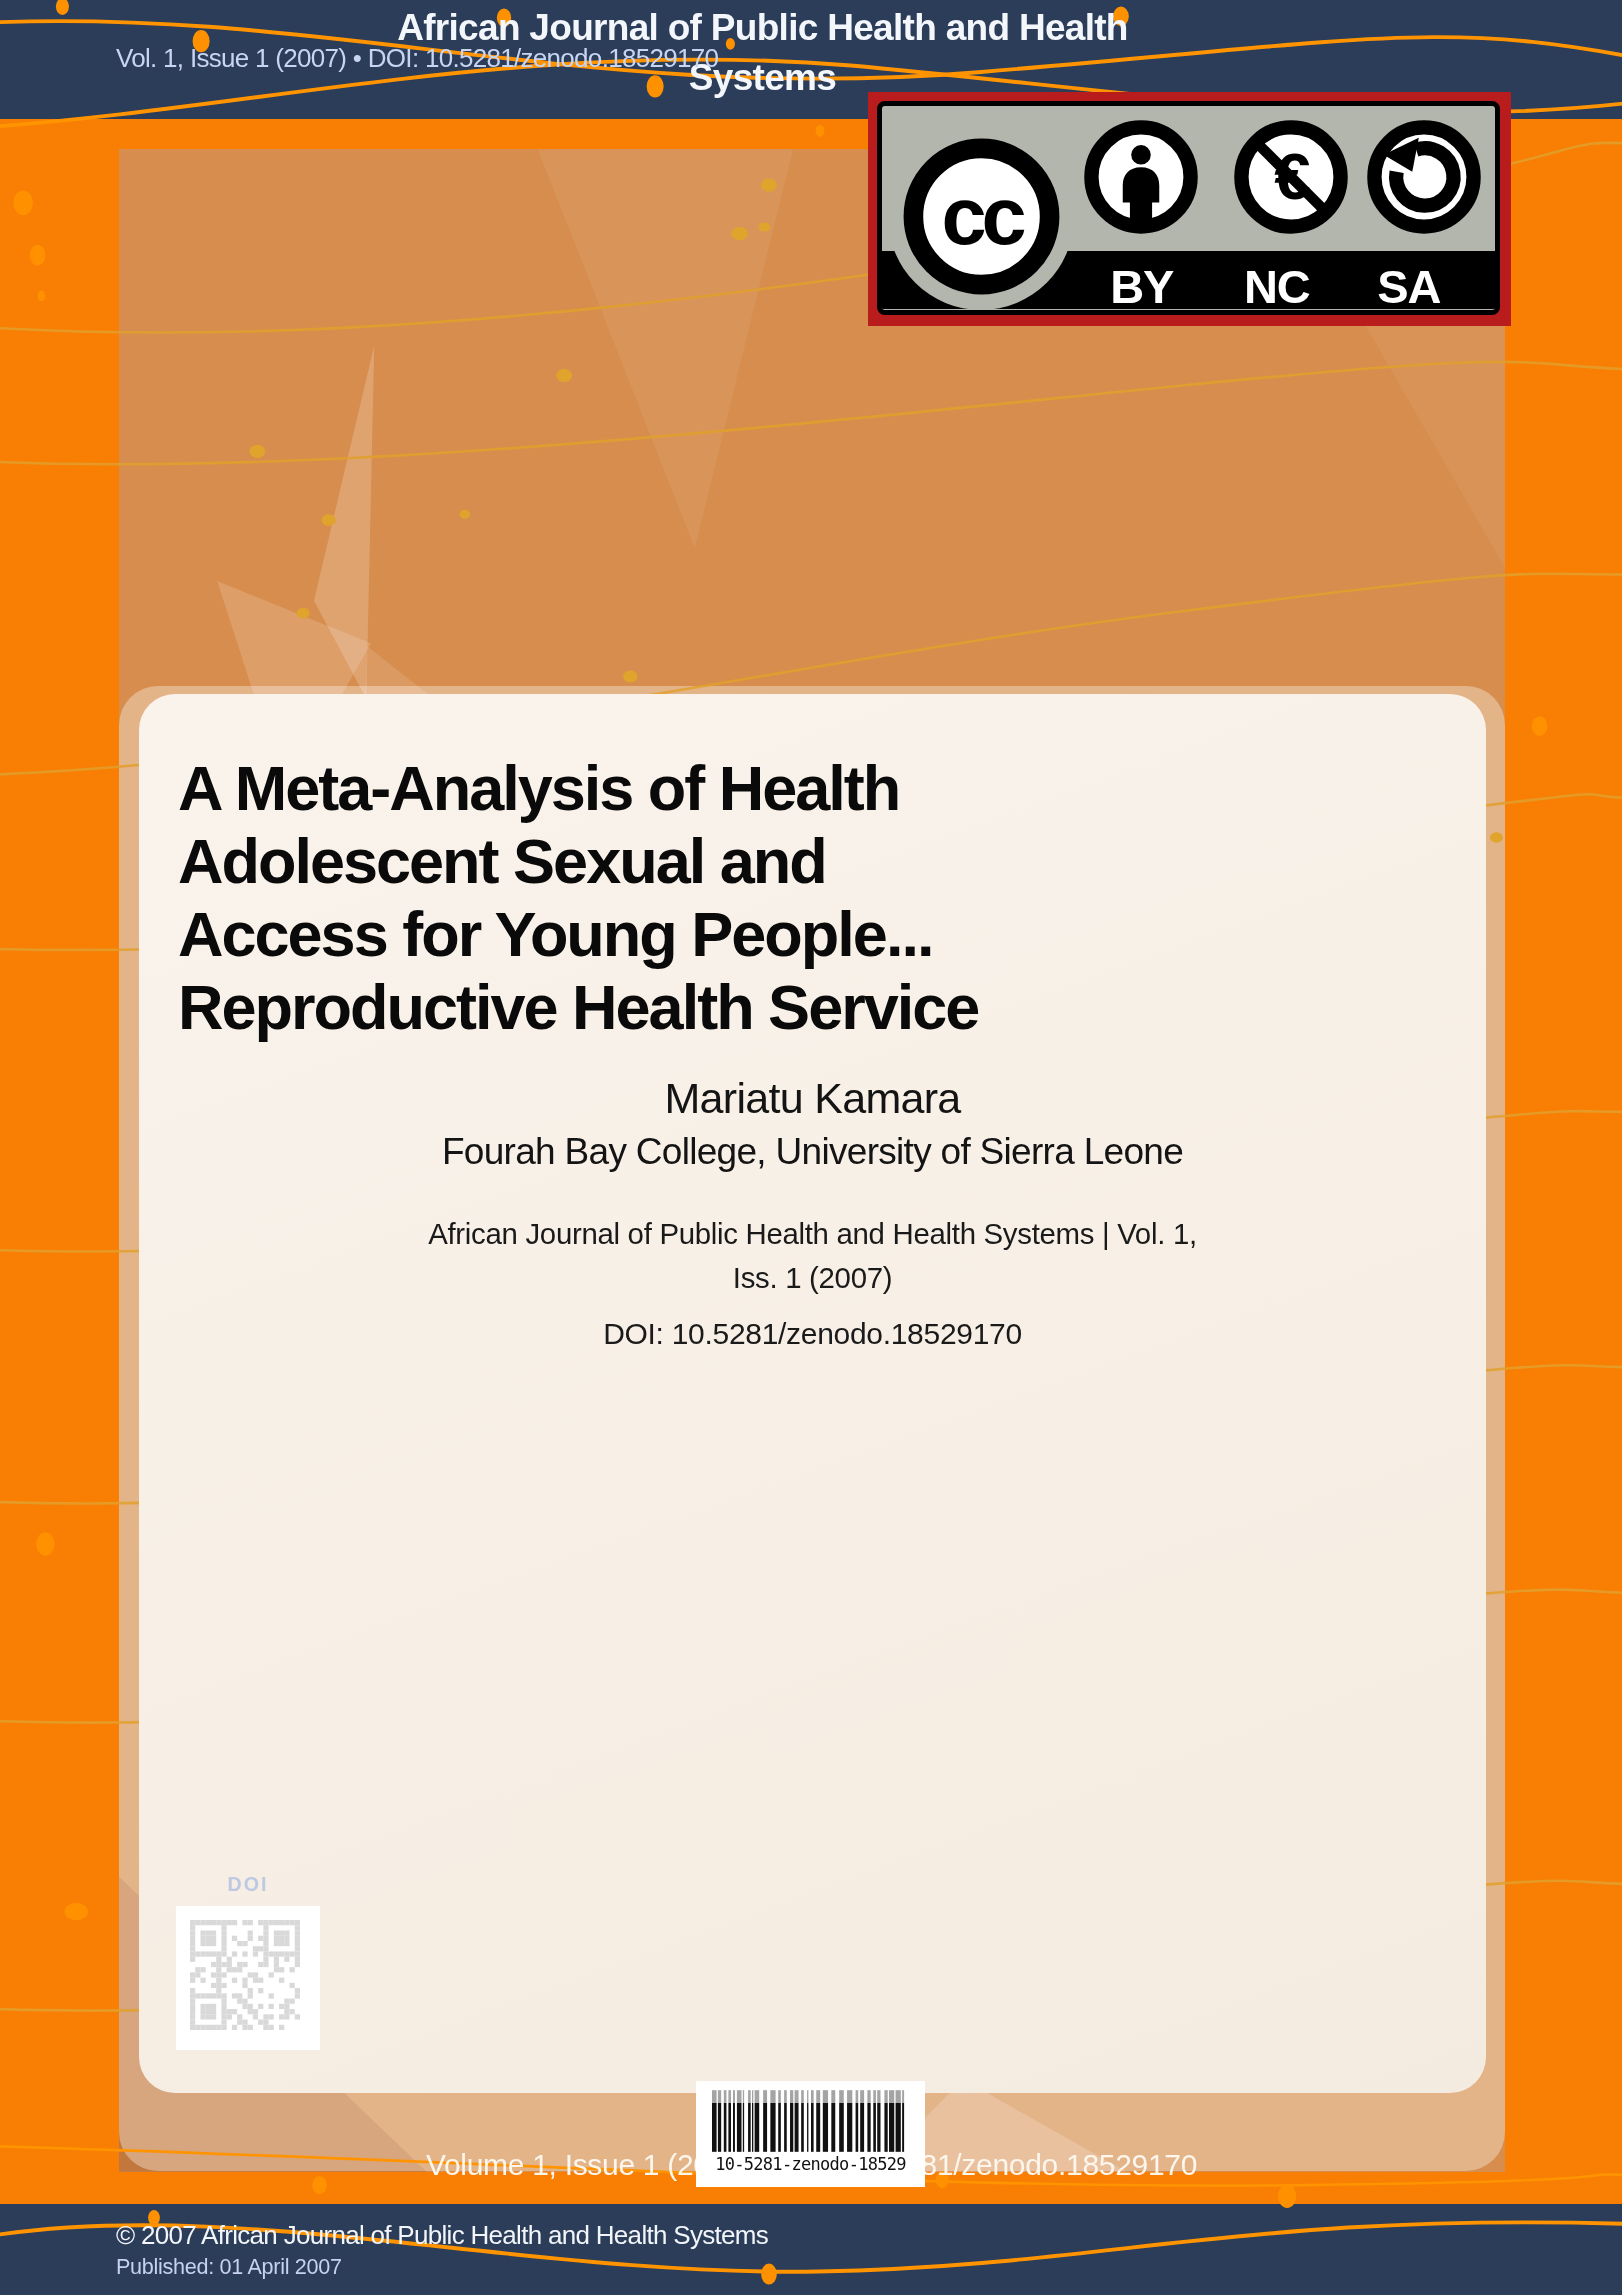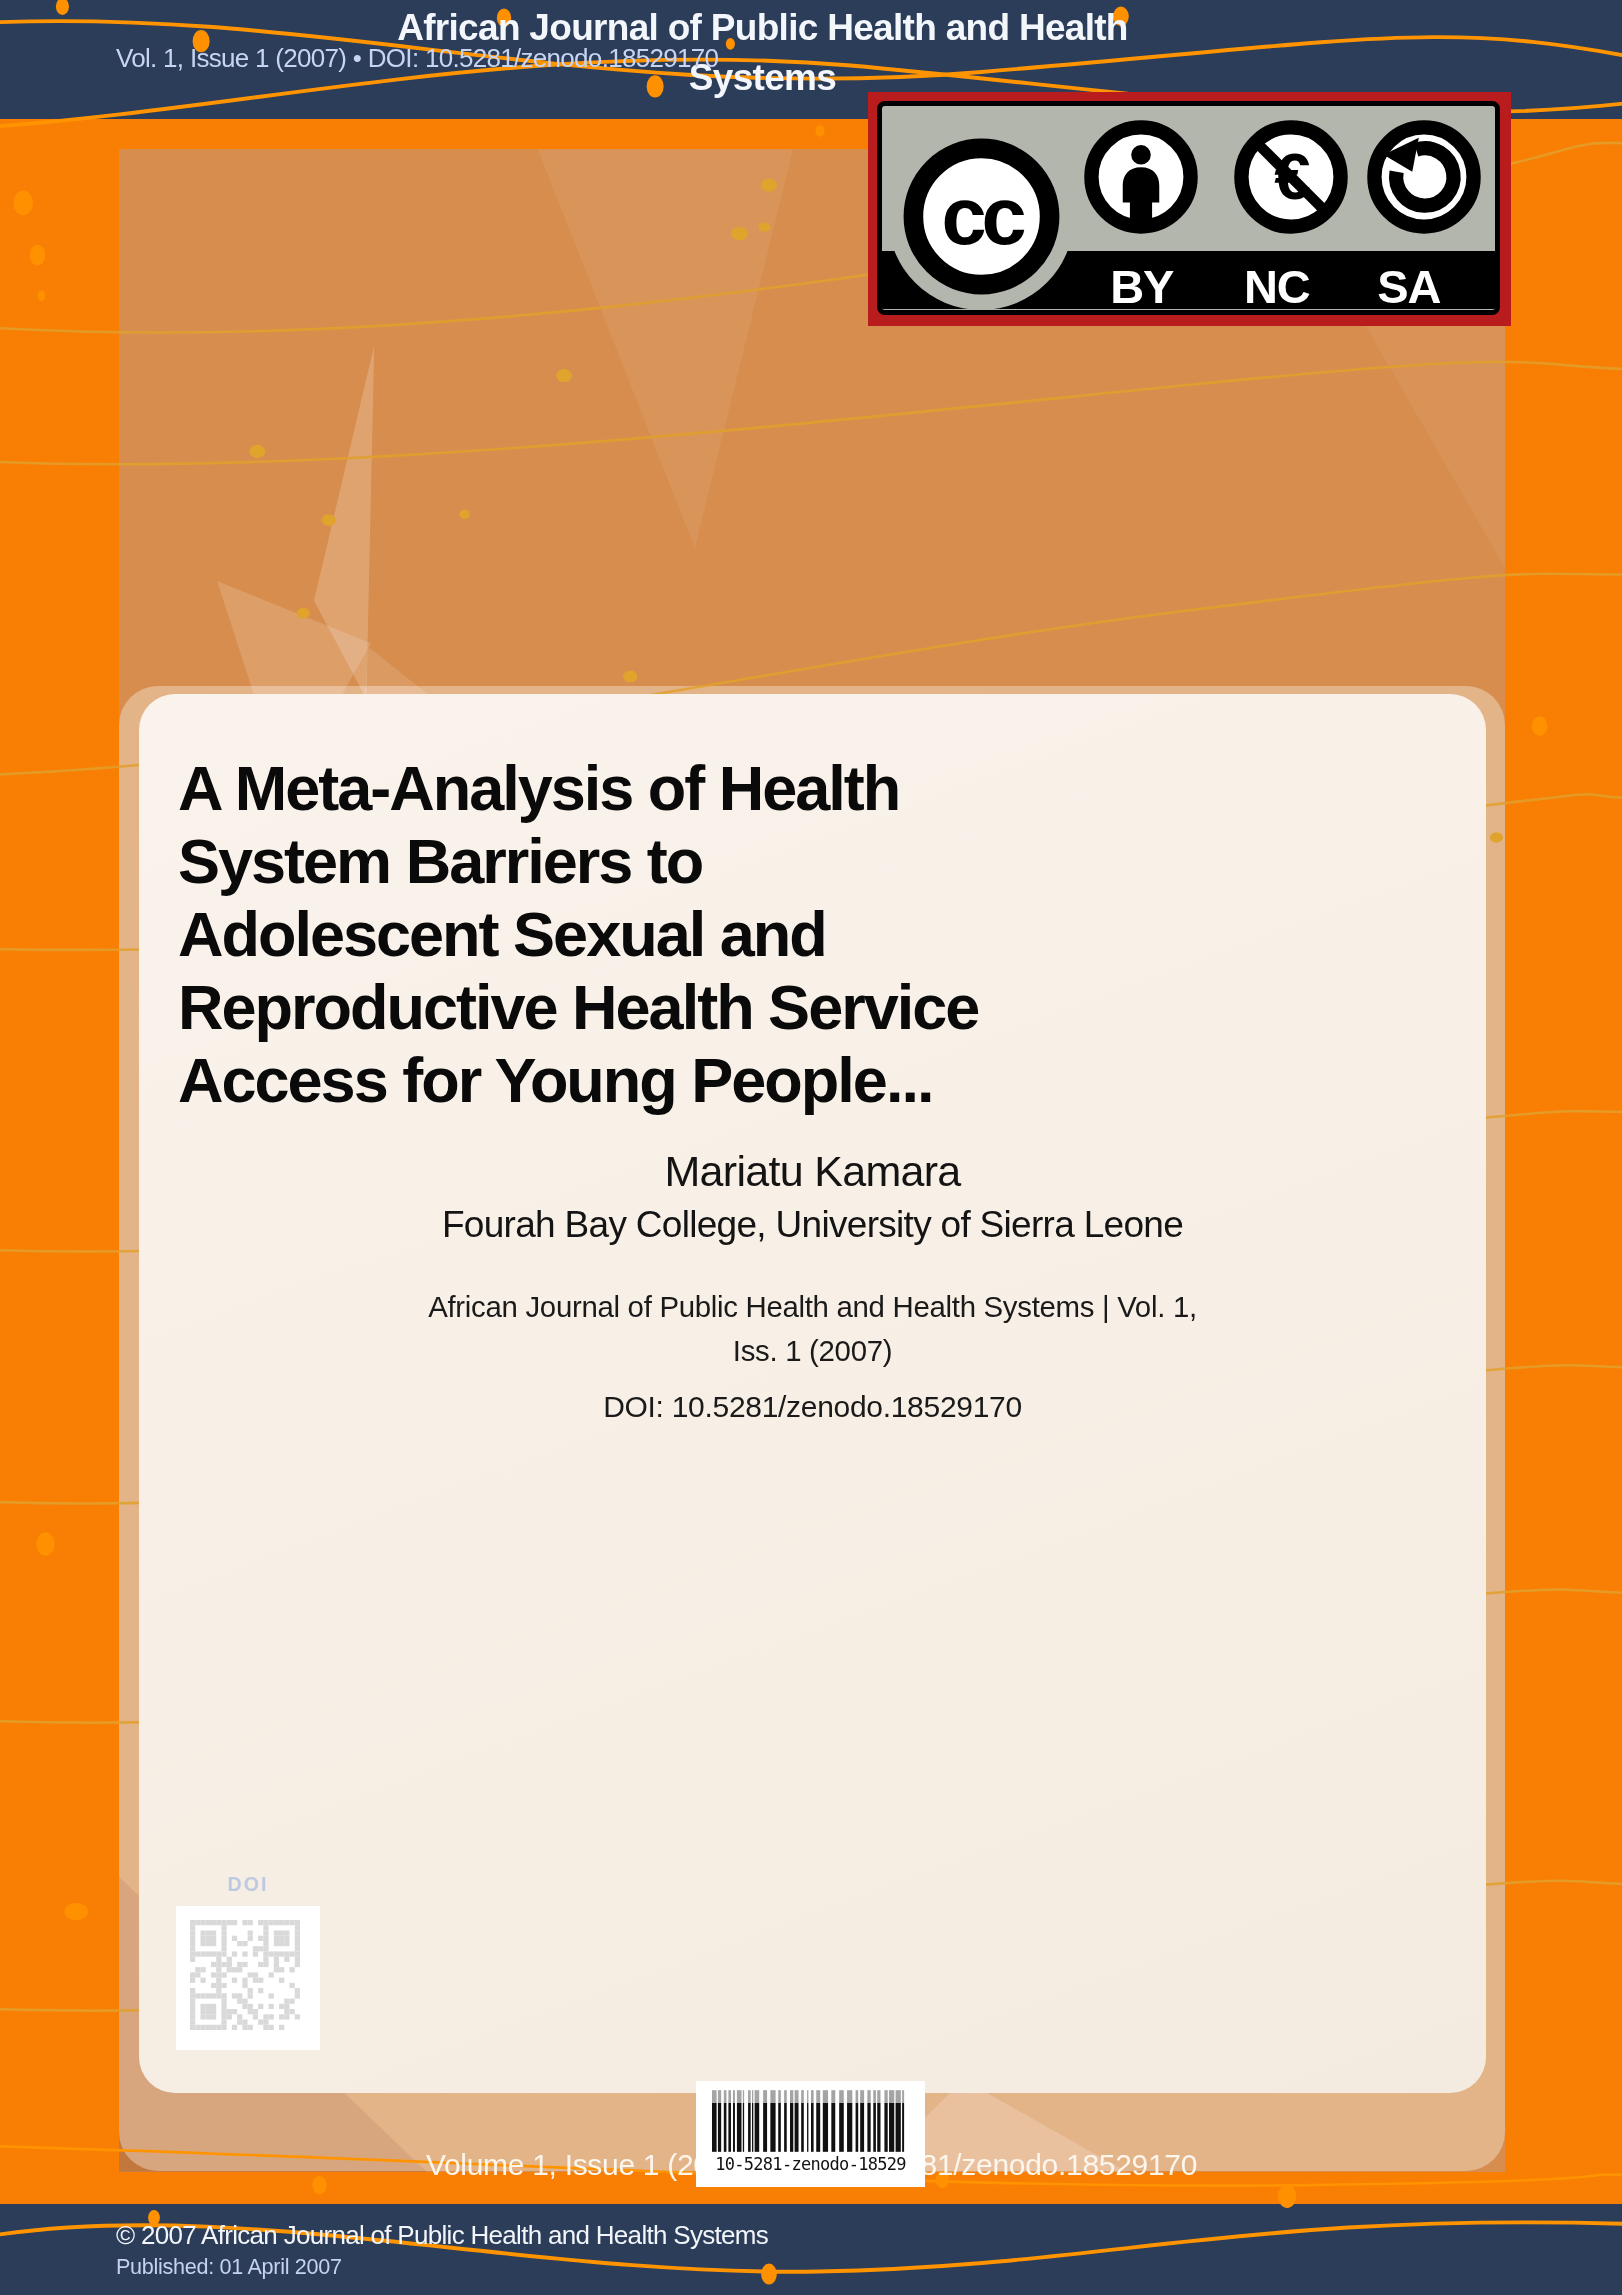--- a/index.html
+++ b/index.html
@@ -201,24 +201,23 @@
 
     <div class="cc-letter" style="left:207px">BY</div>
     <div class="cc-letter" style="left:342px">NC</div>
     <div class="cc-letter" style="left:474px">SA</div>
   </div>
 </div>
 
 <main class="abs card">
   <div class="card-title">
     <div>A Meta-Analysis of Health</div>
-    <div>System Barriers to</div>
     <div>Adolescent Sexual and</div>
+    <div>Access for Young People...</div>
     <div>Reproductive Health Service</div>
-    <div>Access for Young People...</div>
   </div>
   <div class="card-author">Mariatu Kamara</div>
   <div class="card-affil">Fourah Bay College, University of Sierra Leone</div>
   <div class="card-ref">
     <div>African Journal of Public Health and Health Systems | Vol. 1,</div>
     <div>Iss. 1 (2007)</div>
   </div>
   <div class="card-doi">DOI: 10.5281/zenodo.18529170</div>
 
   <div class="qr-wrap">

